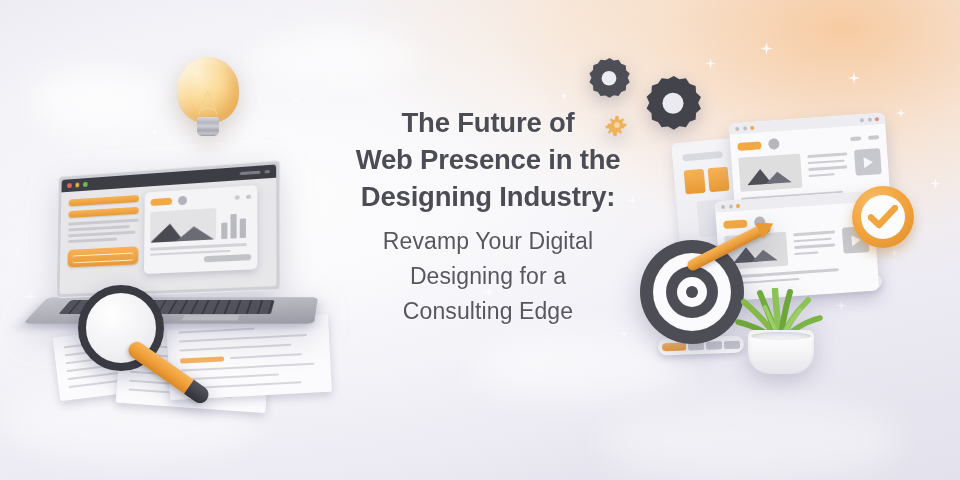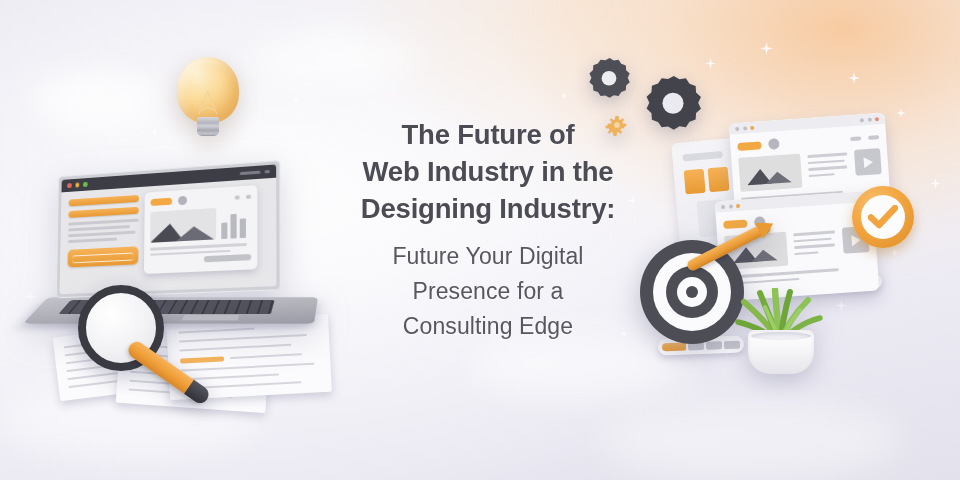--- a/index.html
+++ b/index.html
@@ -18,21 +18,21 @@
   }
   
   .tex{position:absolute;border-radius:50%;filter:blur(16px);pointer-events:none;}
   .spark{position:absolute;background:#fdfdff;opacity:.85;
     clip-path:polygon(50% 0%,60% 40%,100% 50%,60% 60%,50% 100%,40% 60%,0% 50%,40% 40%);}
 
   
   .copy{position:absolute;left:296px;top:104px;width:384px;text-align:center;z-index:40;}
   .title{
     font-size:27.5px;line-height:37px;font-weight:bold;color:#4c4c55;
-    letter-spacing:-0.2px;margin:12px;
+    letter-spacing:-0.2px;margin:0;
     text-shadow:0 1px 2px rgba(255,255,255,.75);
   }
   .title .ln{display:block;white-space:nowrap;}
   .subtitle{
     margin:9px 0 0 0;font-size:23px;line-height:35px;font-weight:400;color:#57575f;
     letter-spacing:0.1px;text-shadow:0 1px 2px rgba(255,255,255,.7);
   }
   .subtitle .ln{display:block;white-space:nowrap;}
 
   
@@ -452,23 +452,23 @@
   <div class="magn">
     <div class="mhandle">
       <div class="mtip"></div>
     </div>
     <div class="mglass"></div>
   </div>
 
   <div class="copy">
     <h1 class="title">
       <span class="ln">The Future of</span>
-      <span class="ln">Web Industry in the</span>
+      <span class="ln">Web Presence in the</span>
       <span class="ln">Designing Industry:</span>
     </h1>
     <p class="subtitle">
-      <span class="ln">Future Your Digital</span>
-      <span class="ln">Presence for a</span>
+      <span class="ln">Revamp Your Digital</span>
+      <span class="ln">Designing for a</span>
       <span class="ln">Consulting Edge</span>
     </p>
   </div>
 
 </div>
 
 </body></html>

